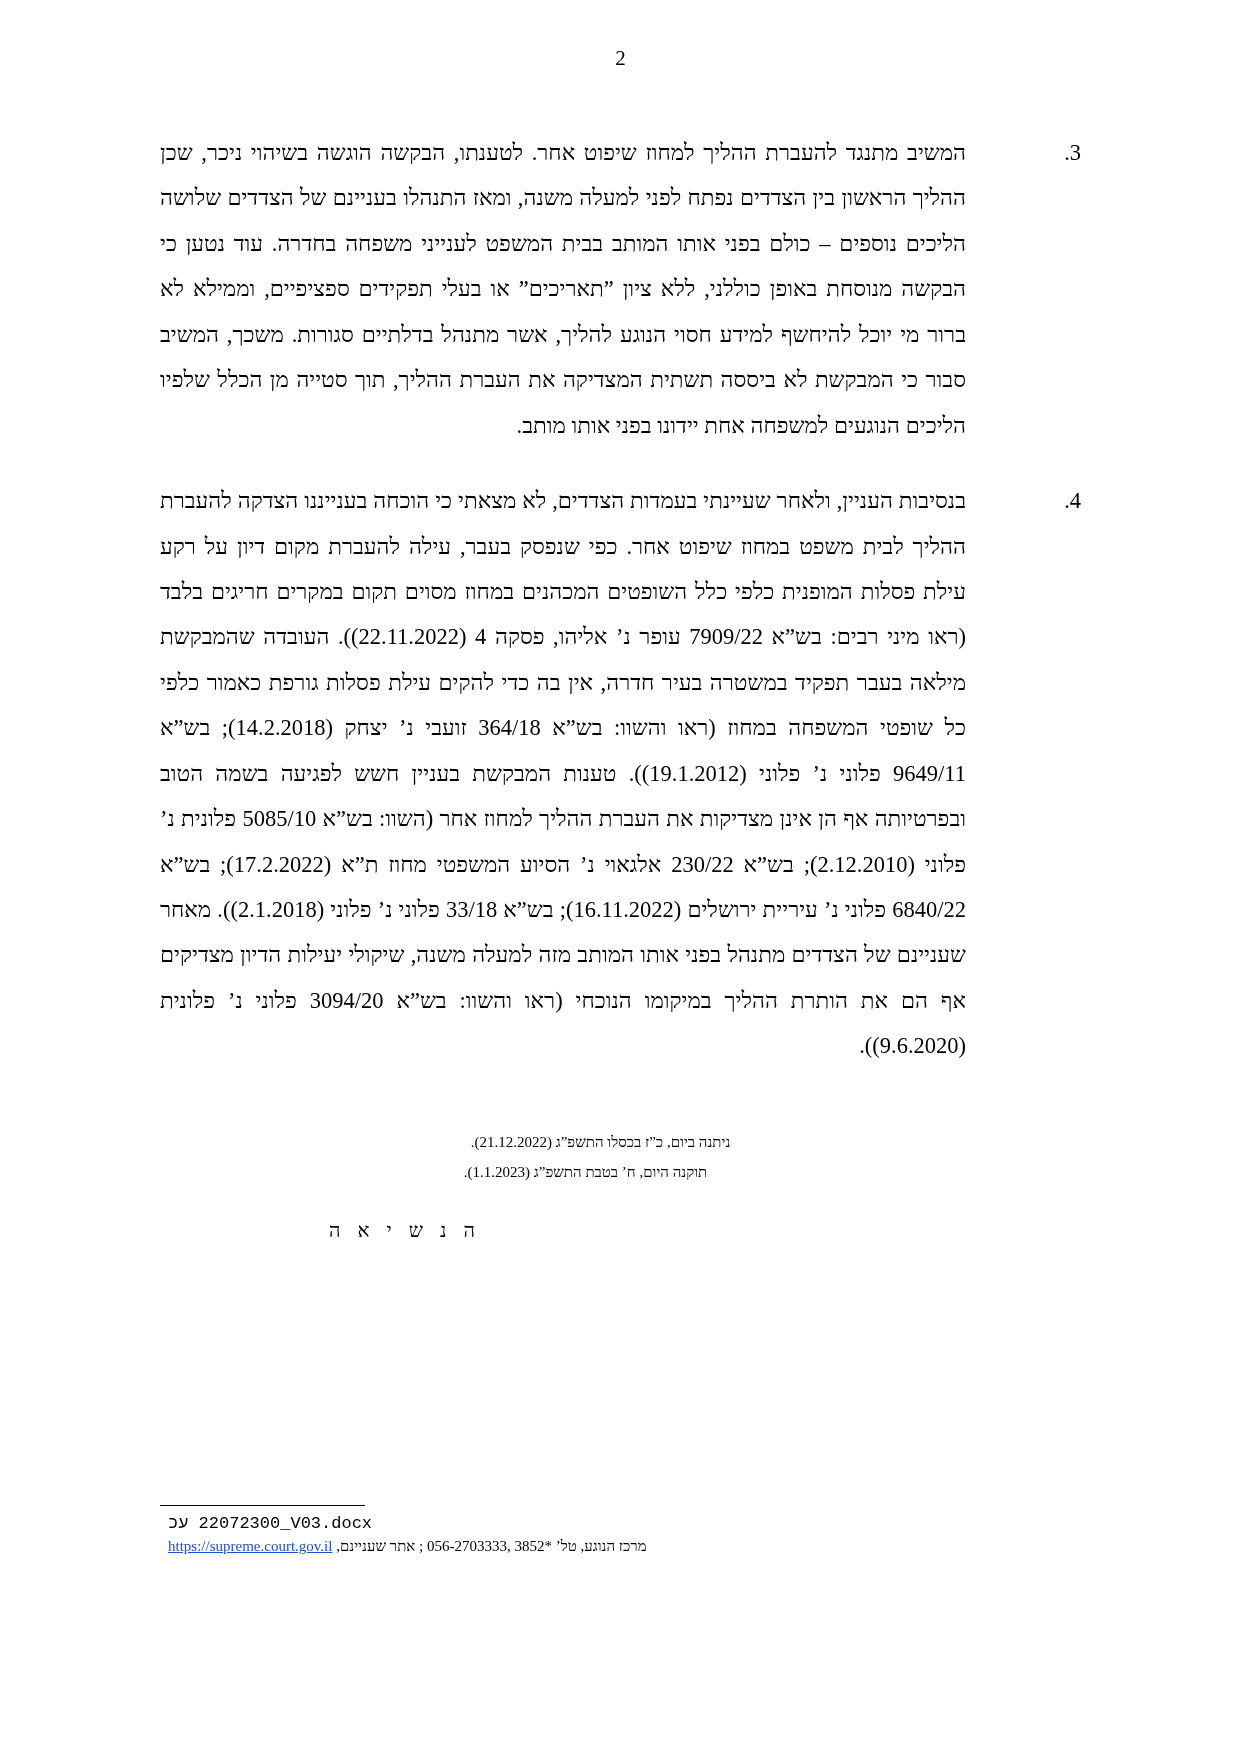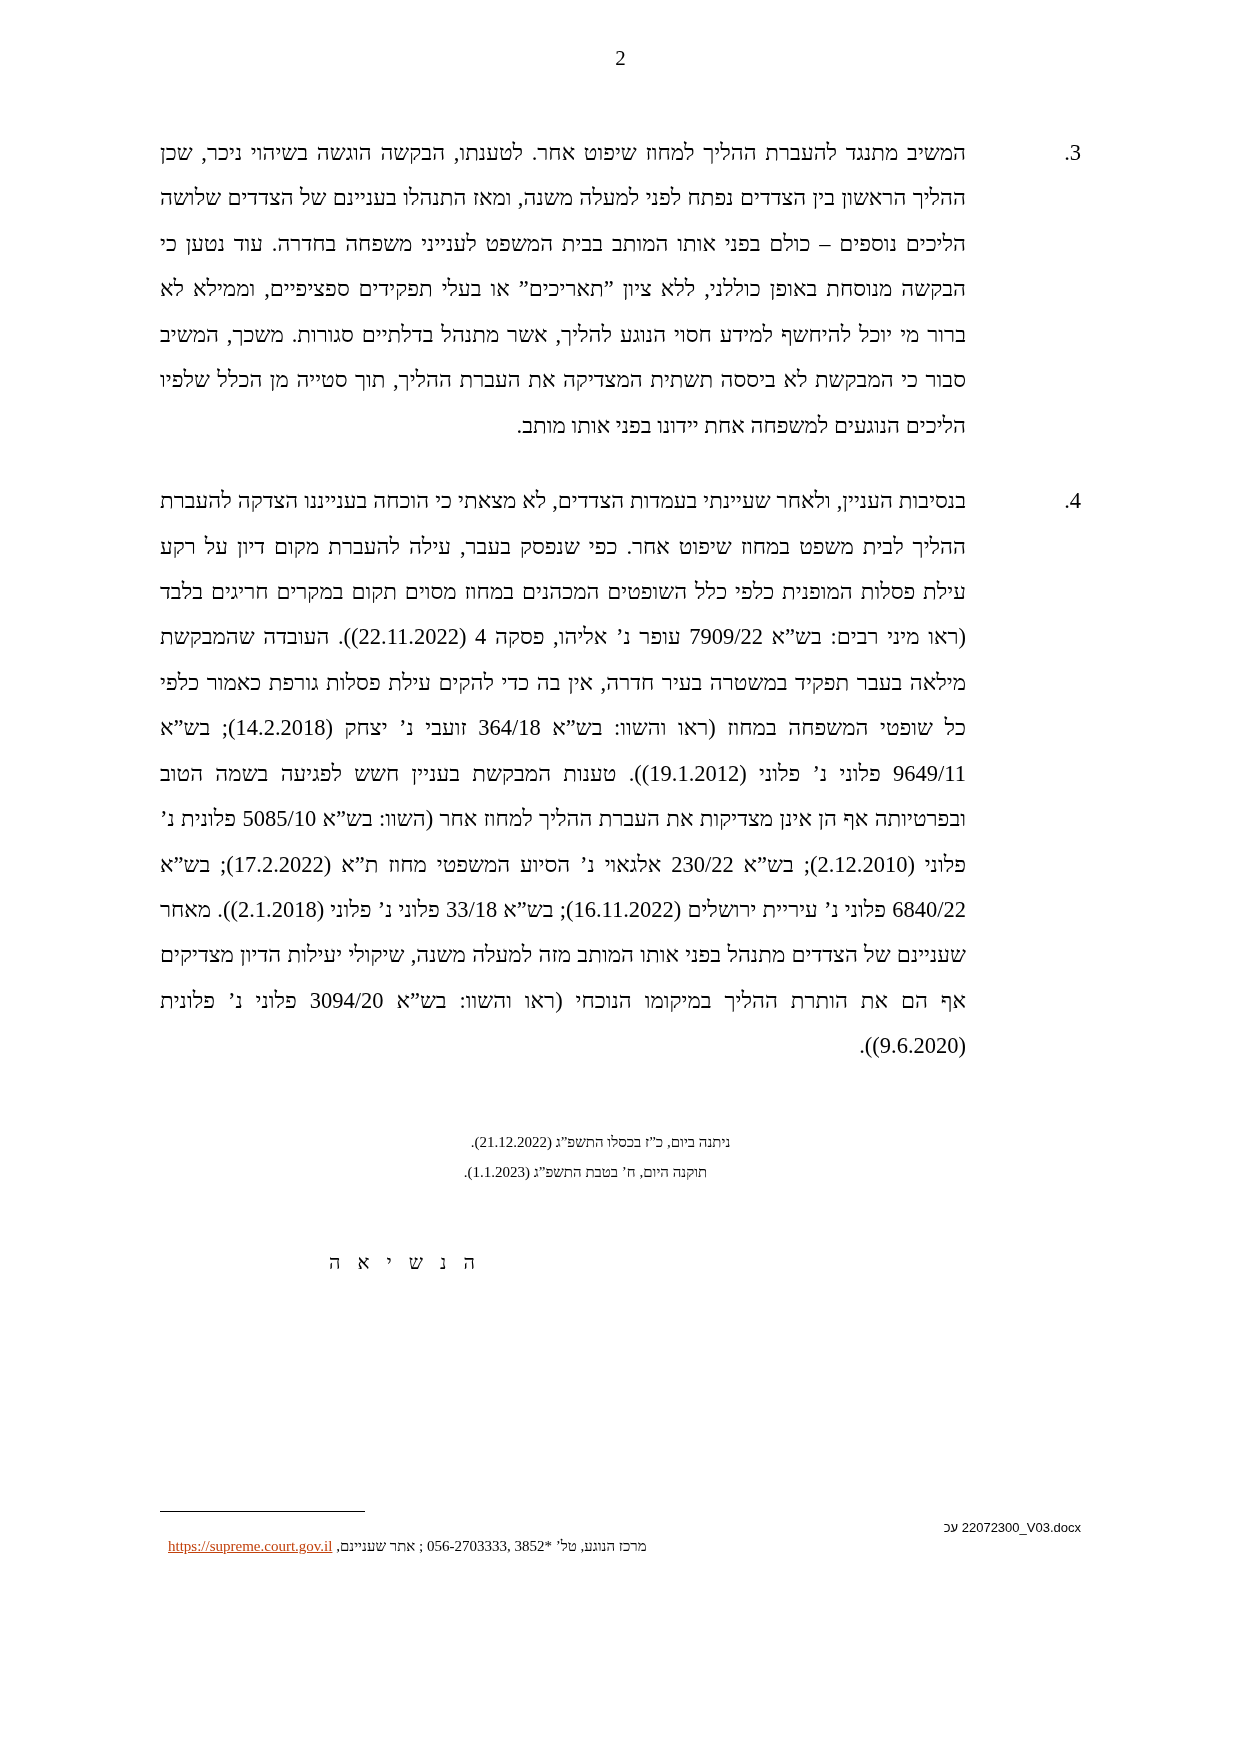--- a/index.html
+++ b/index.html
@@ -76,21 +76,21 @@
     text-align: center;
     padding-right: 40px;
   }
   .dates div {
     white-space: nowrap;
   }
   .dates .line-2 {
     padding-right: 30px;
   }
   .signature {
-    margin-top: 64px;
+    margin-top: 32px;
     font-size: 20px;
     direction: rtl;
     text-align: right;
     padding-right: 600px;
     letter-spacing: 6px;
     font-family: "Liberation Serif", "DejaVu Serif", serif;
   }
   .footer {
     position: absolute;
     bottom: 196px;
@@ -103,23 +103,23 @@
   }
   .footer-rule {
     display: inline-block;
     width: 205px;
     border-top: 1px solid #000000;
     height: 0;
     margin: 0 0 3px 0;
   }
   .footer-docname {
     direction: rtl;
-    text-align: right;
-    font-size: 13px;
-    font-family: Liberation Sans, sans-serif;
+    text-align: left;
+    font-size: 17px;
+    font-family: Liberation Mono, monospace;
     line-height: 1.35;
     padding-left: 8px;
   }
   .footer-docname .docfile {
     direction: ltr;
     display: inline-block;
     unicode-bidi: embed;
   }
   .footer-contact {
     direction: rtl;
@@ -128,21 +128,21 @@
     line-height: 1.45;
     white-space: nowrap;
     padding-left: 8px;
   }
   .footer-contact .phones {
     direction: ltr;
     unicode-bidi: embed;
     display: inline-block;
   }
   .footer-link {
-    color: #c2410c;
+    color: #1d4ed8;
     text-decoration: underline;
     direction: ltr;
     unicode-bidi: embed;
     display: inline-block;
   }
 </style>
 </head>
 <body>
 
 <div class="page">

